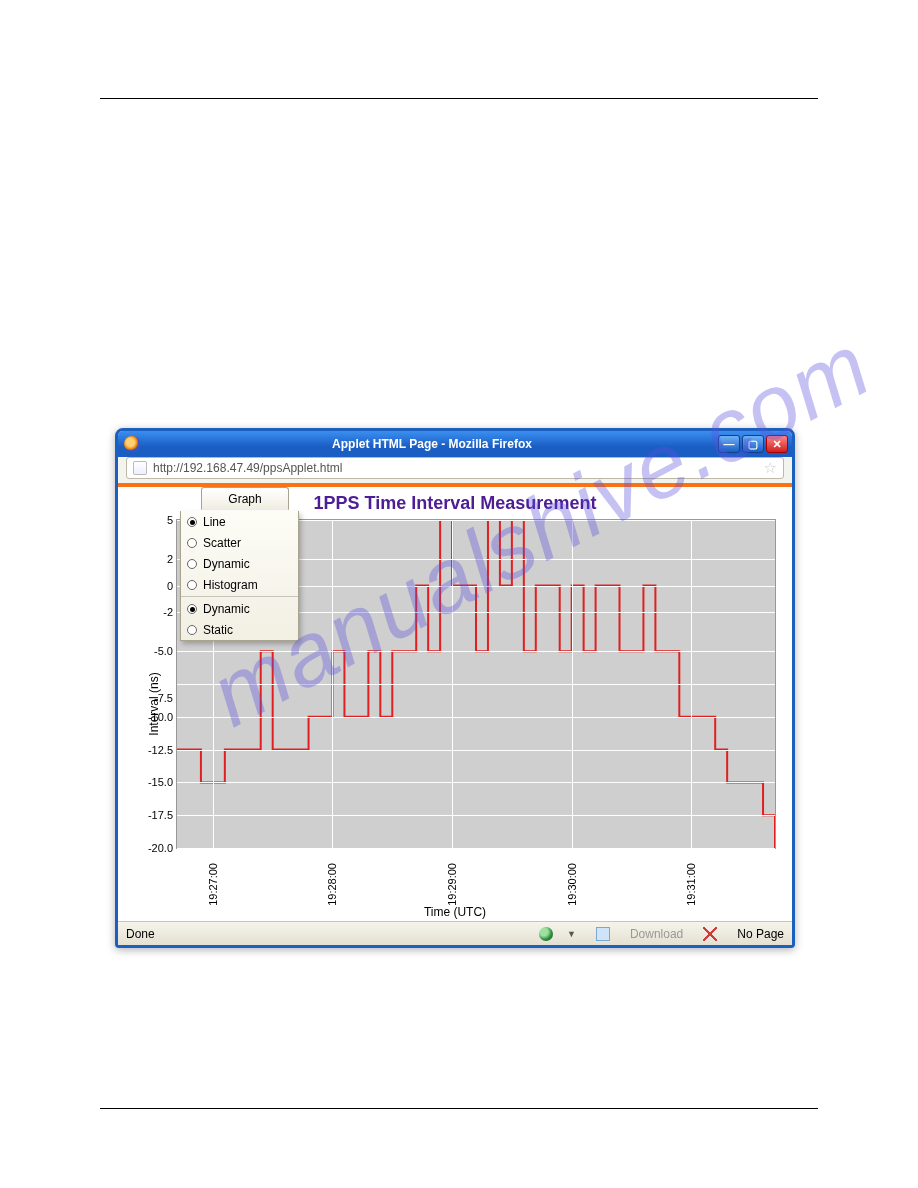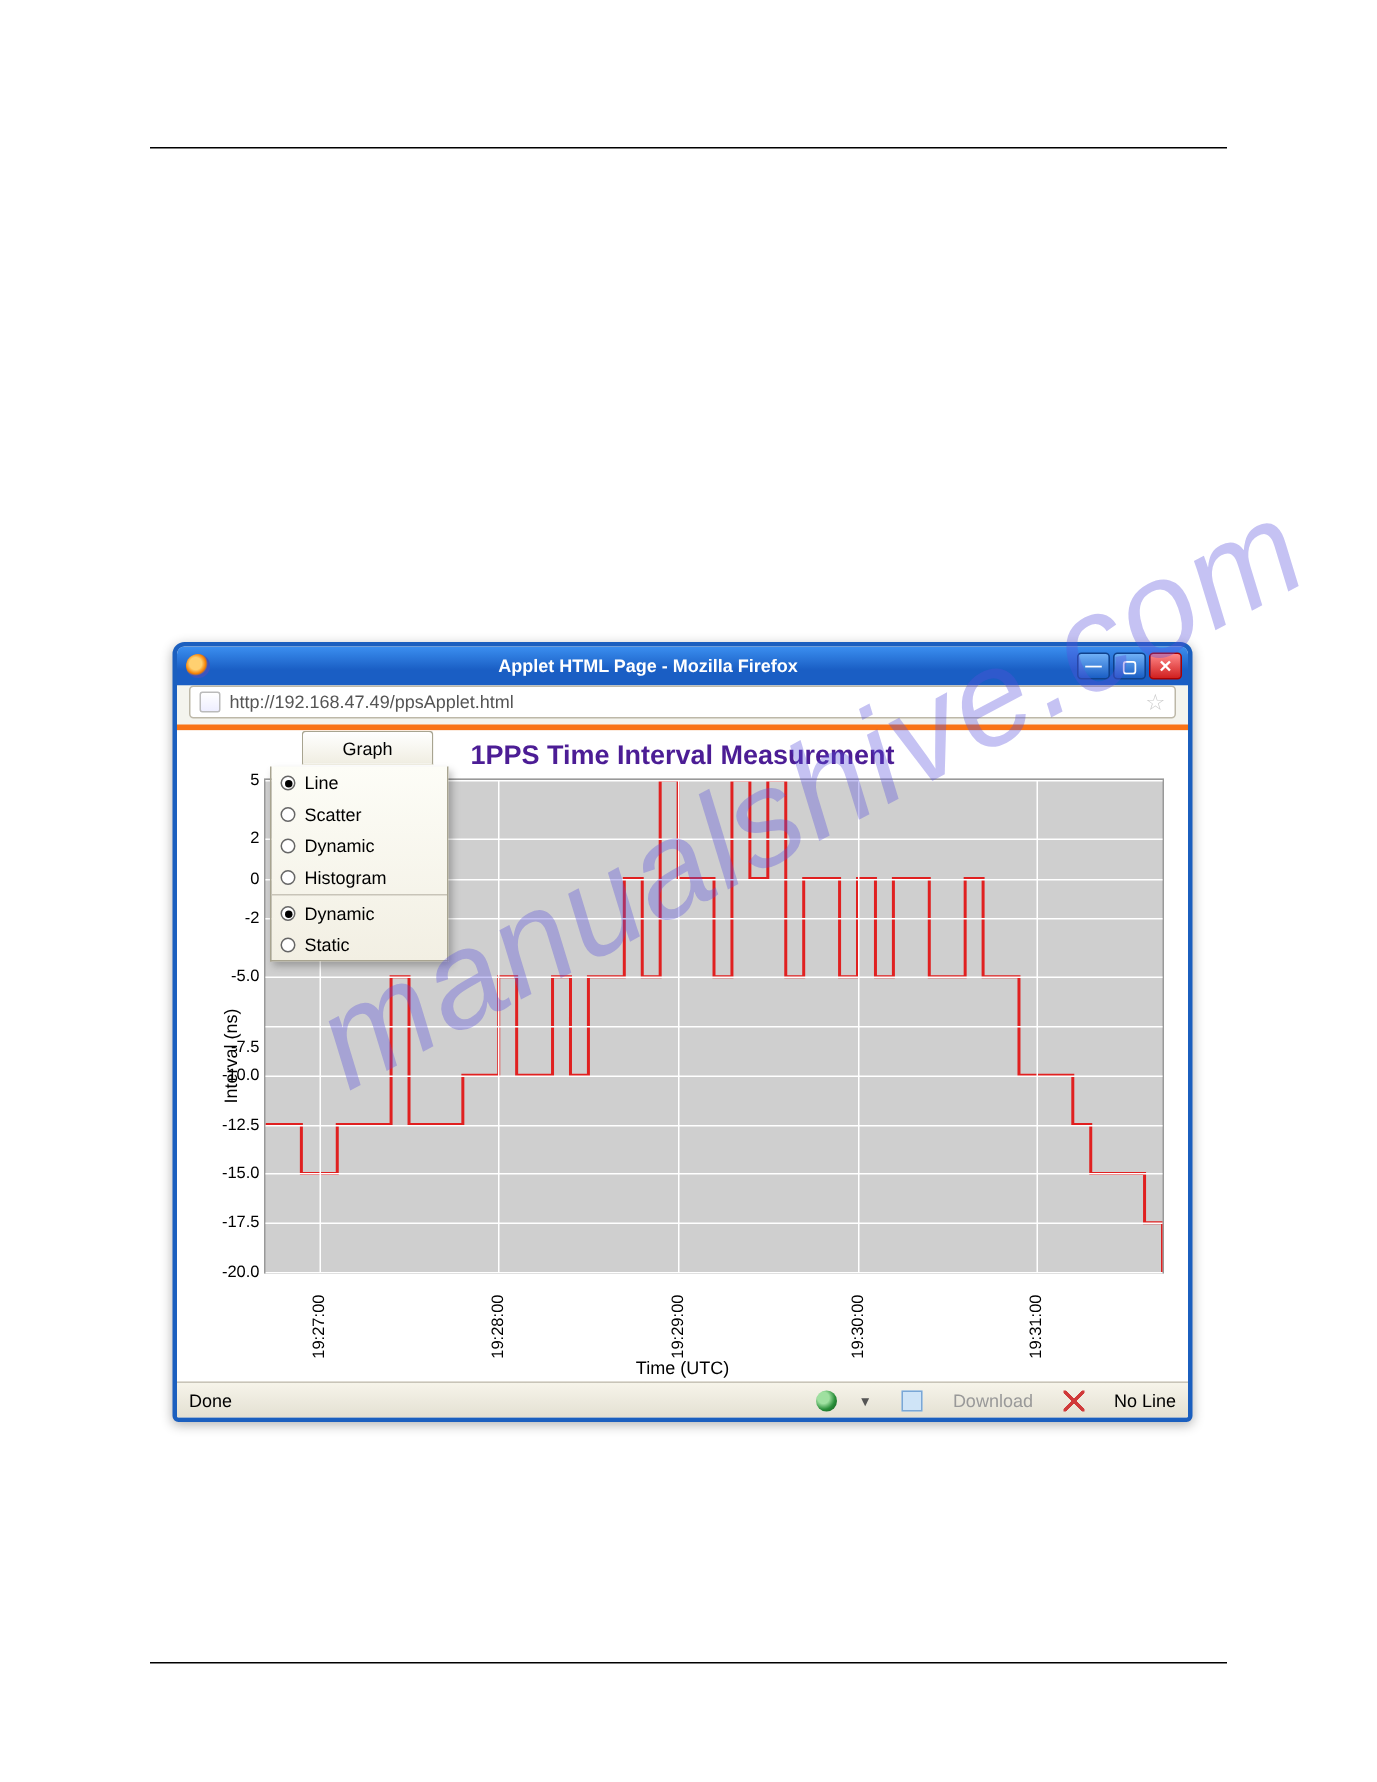--- a/index.html
+++ b/index.html
@@ -363,17 +363,17 @@
     </div>
 
     <div class="statusbar">
       <span>Done</span>
       <span class="spacer"></span>
       <span class="globe-icon"></span>
       <span class="tri">▼</span>
       <span class="dl-icon"></span>
       <span class="gray">Download</span>
       <span class="norank-icon"></span>
-      <span>No Line</span>
+      <span>No Page</span>
     </div>
 
   </div>
 </div>
 
 </body></html>

